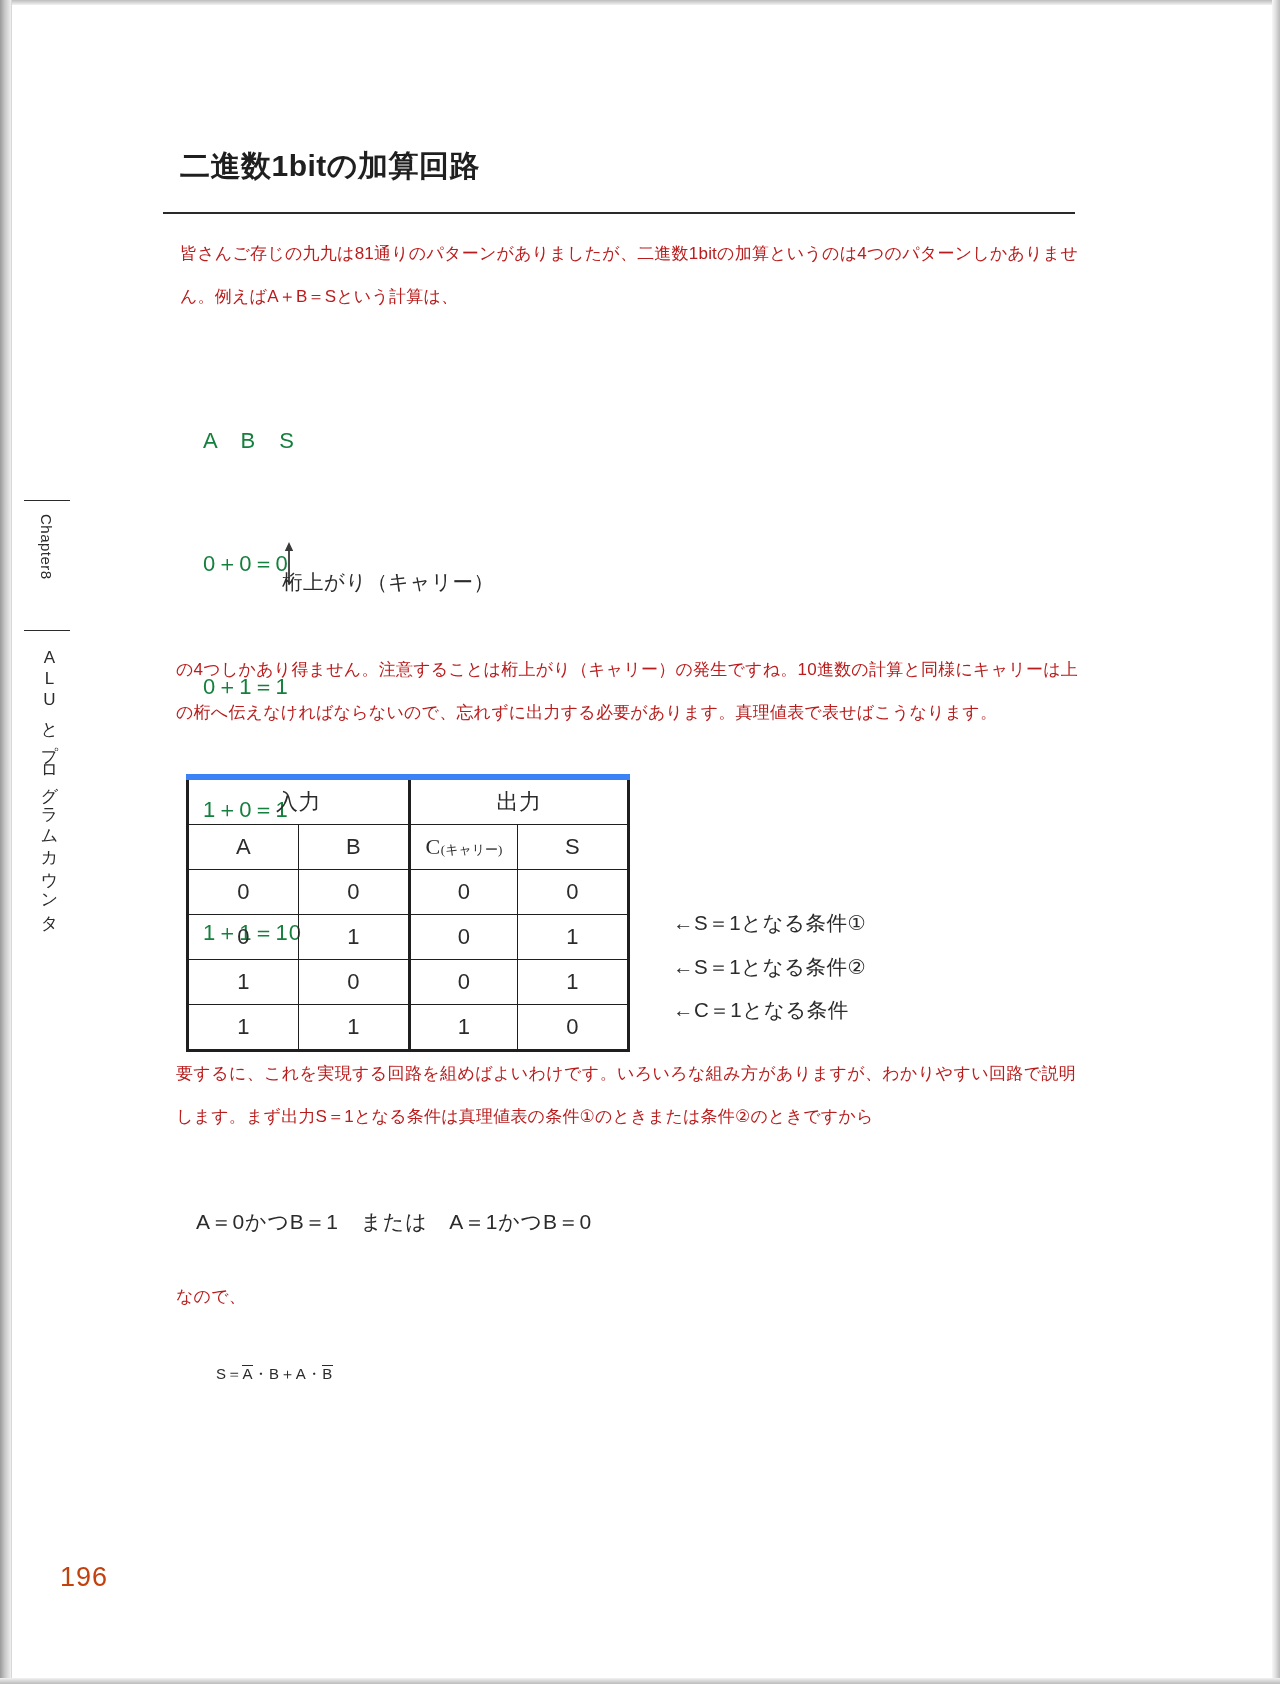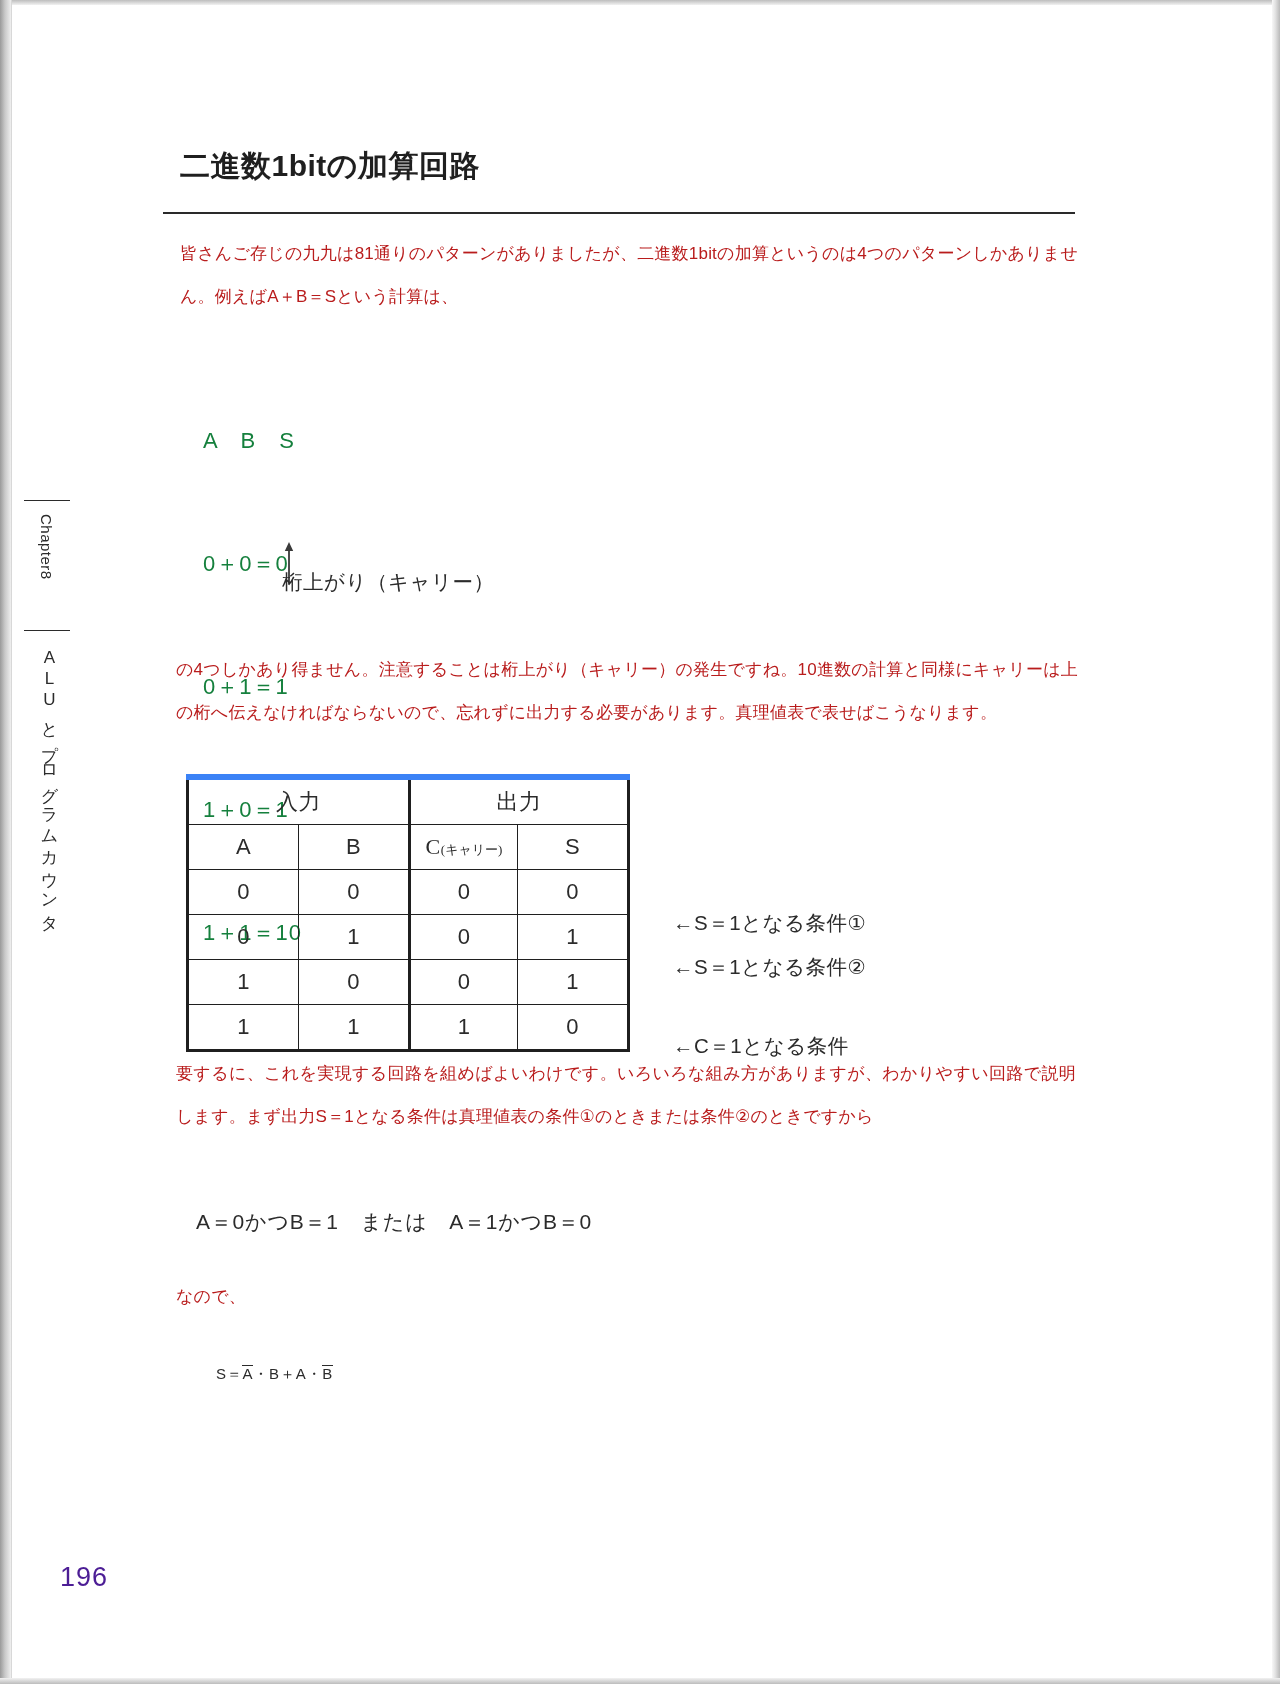--- a/index.html
+++ b/index.html
@@ -193,21 +193,21 @@
     position: absolute;
     left: 625px;
     font-size: 20.5px;
     letter-spacing: 0.5px;
     color: #2b2b2b;
     white-space: nowrap;
     margin-left: 48px;
   }
   .annot-1 { top: 909px; }
   .annot-2 { top: 953px; }
-  .annot-3 { top: 1032px; }
+  .annot-3 { top: 996px; }
 
   
   .math-line {
     position: absolute;
     font-size: 21px;
     letter-spacing: 0.8px;
     color: #2b2b2b;
     white-space: pre;
   }
   .math-cond { left: 196px; top: 1208px; }
@@ -219,21 +219,21 @@
     line-height: 1.05;
   }
 
   
   .page-number {
     position: absolute;
     left: 60px;
     top: 1562px;
     font-size: 27px;
     letter-spacing: 1px;
-    color: #4c1d95;
+    color: #c2410c;
   }
 </style>
 </head>
 <body>
 
 <div class="page">
 
   <div class="edge-top"></div>
   <div class="edge-left"></div>
   <div class="edge-rule"></div>

